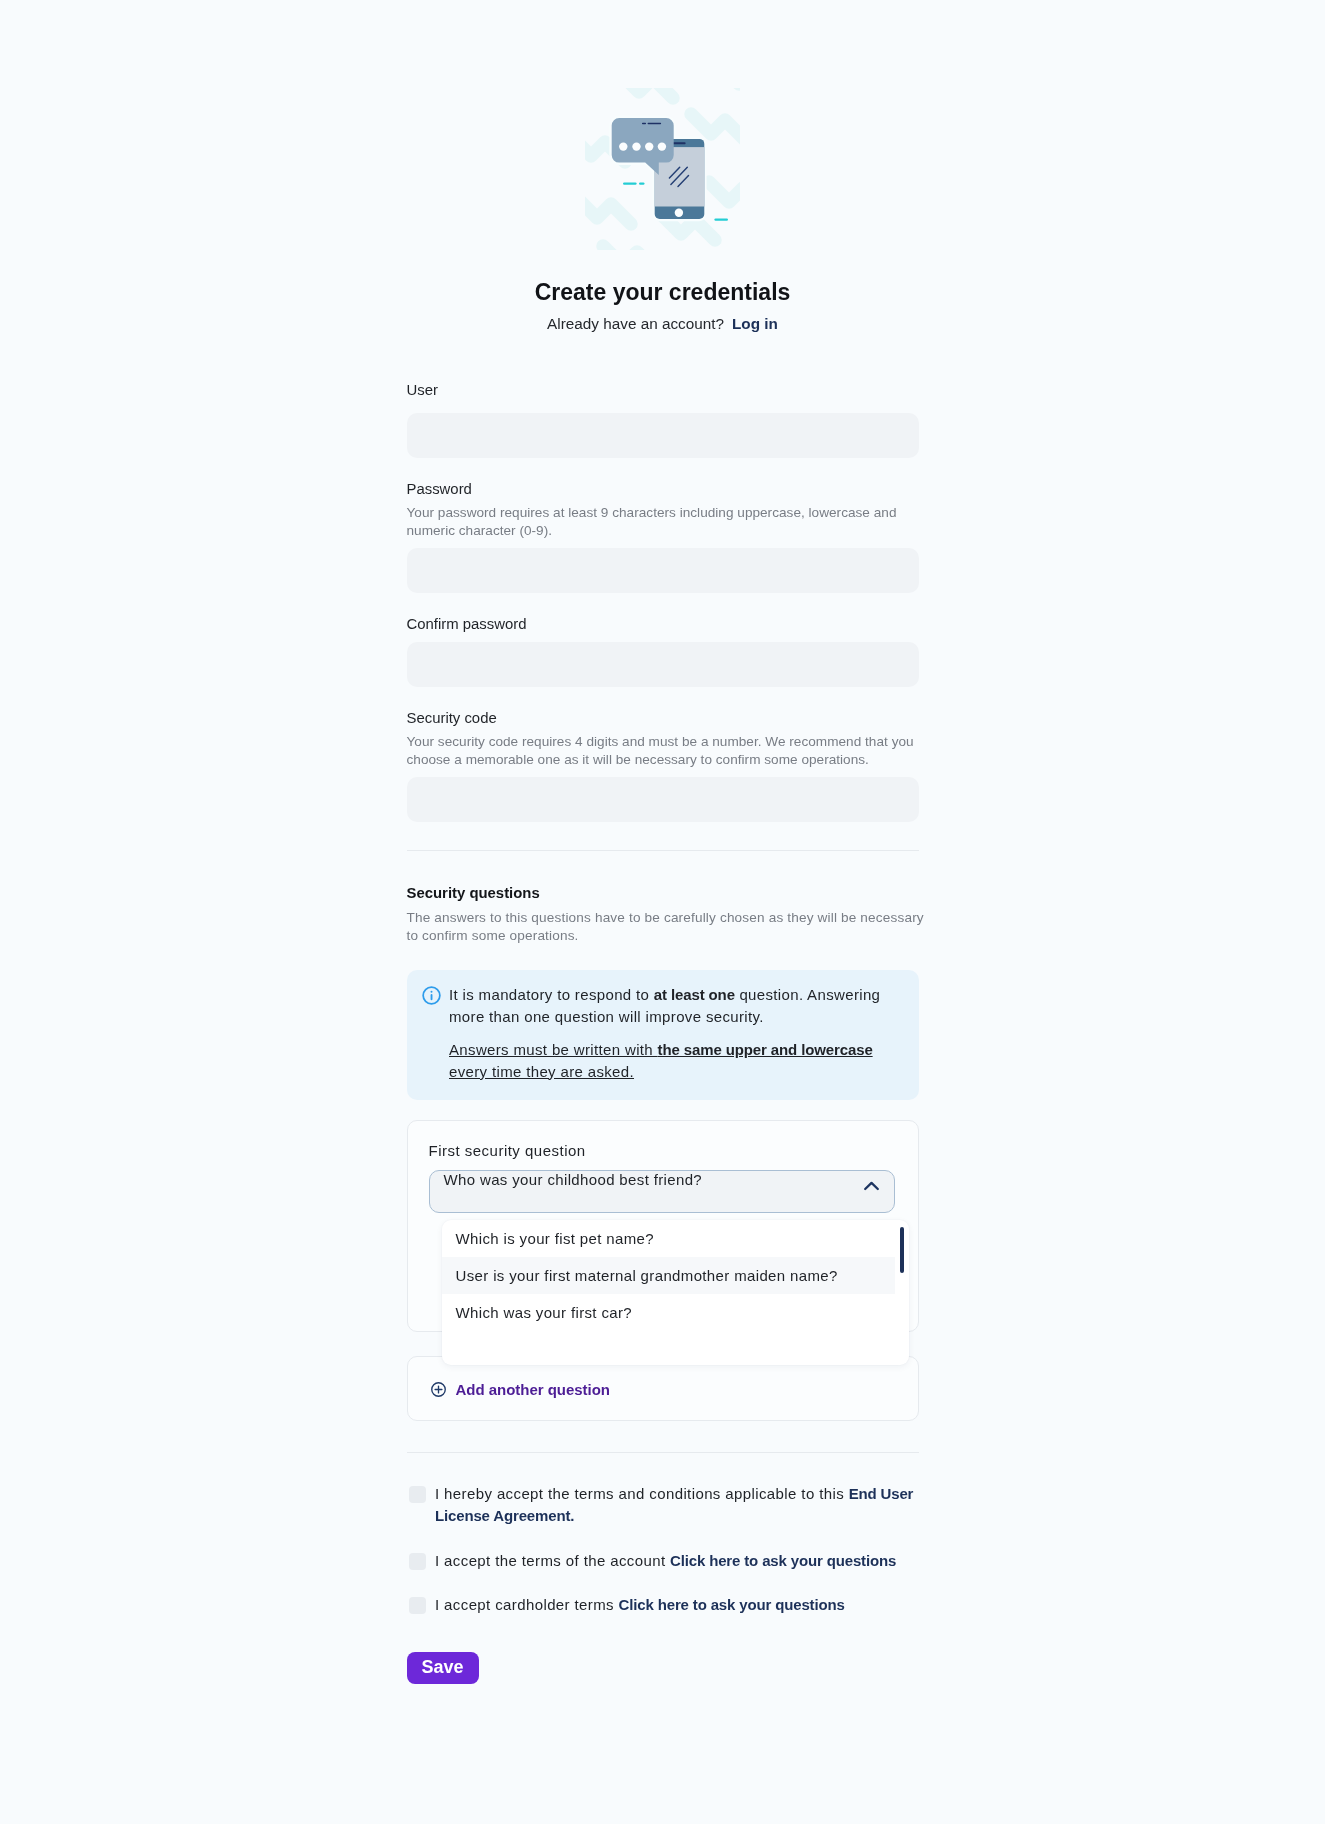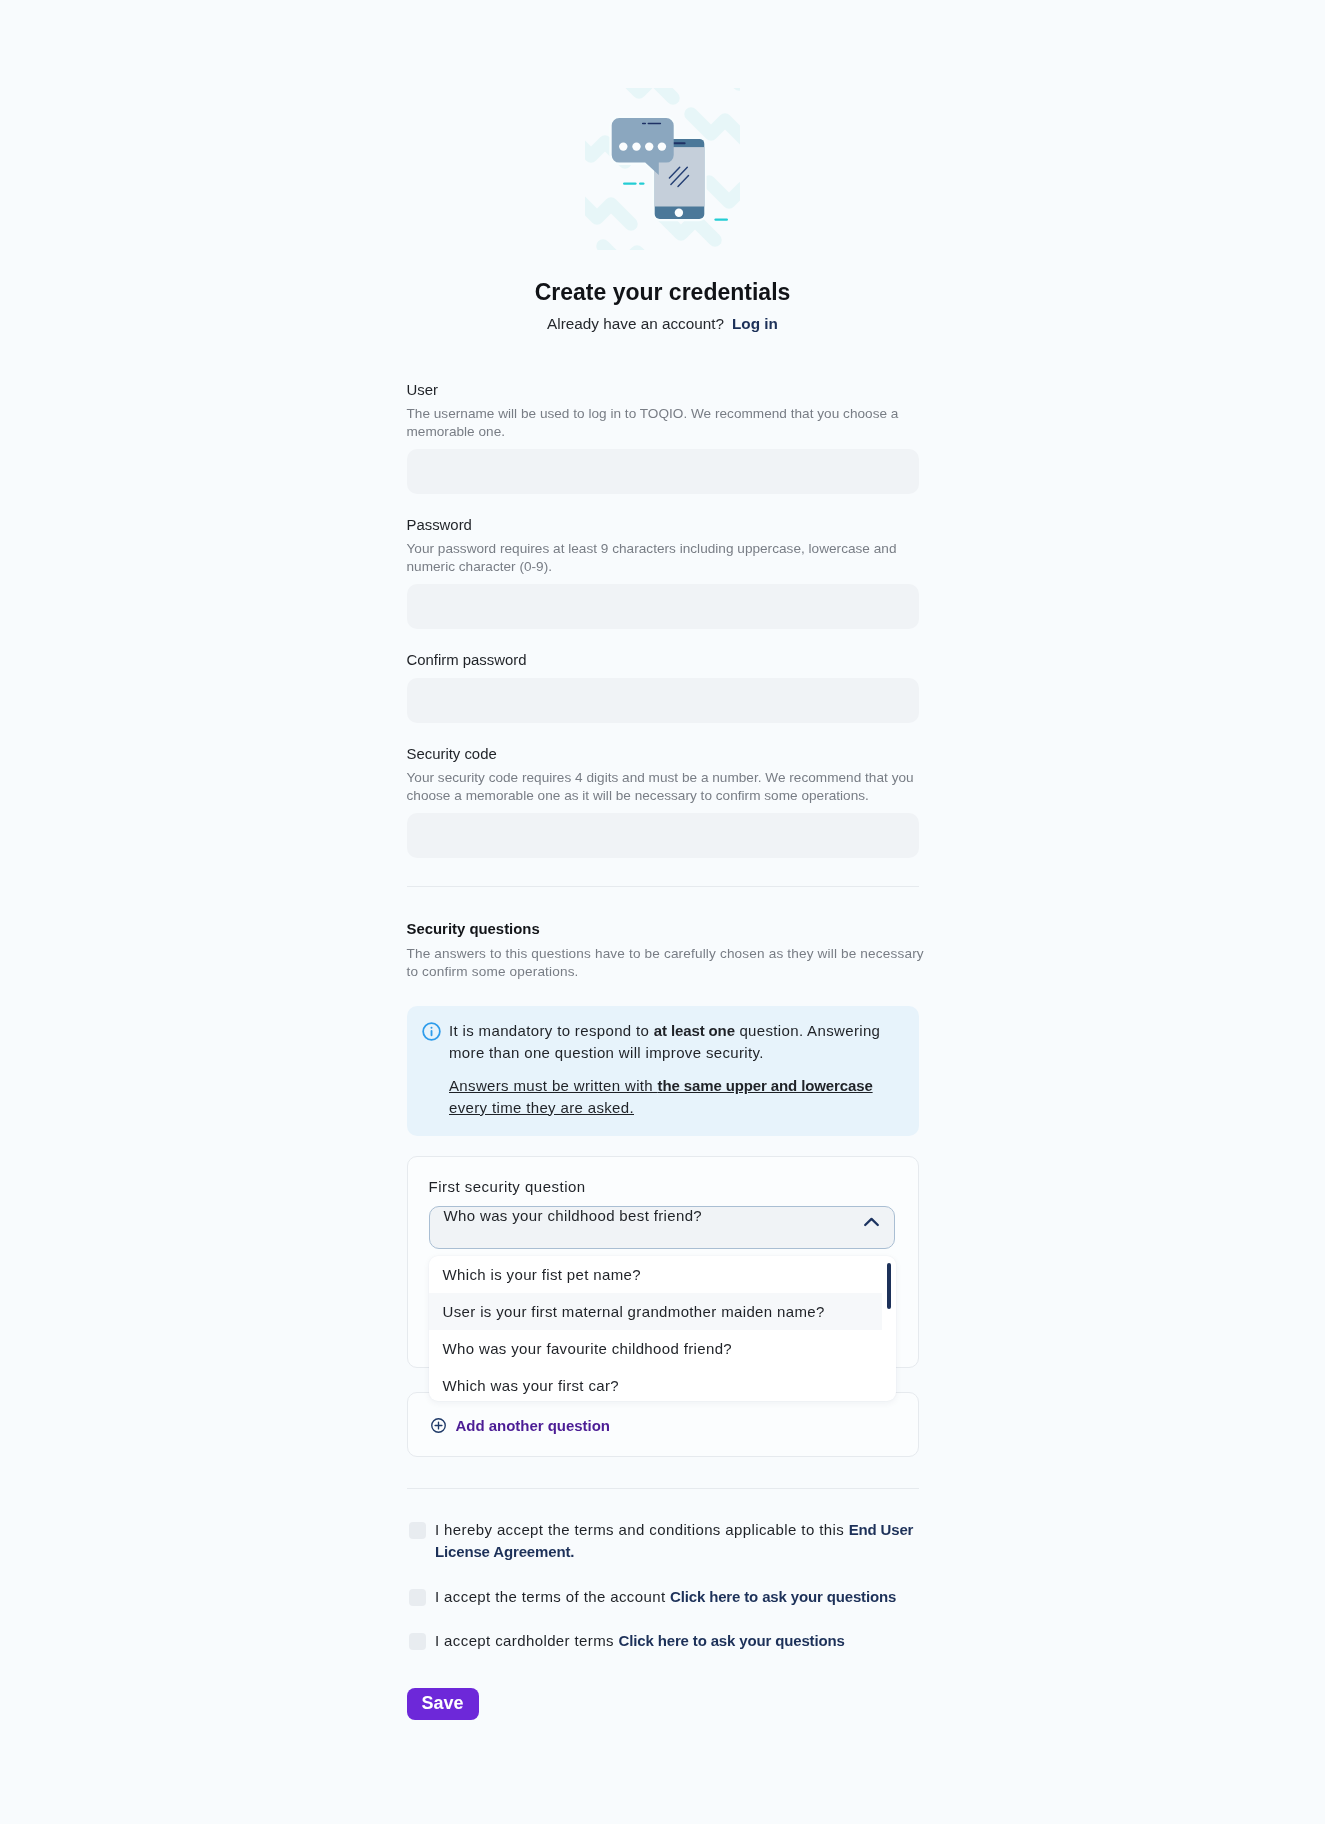--- a/index.html
+++ b/index.html
@@ -74,21 +74,21 @@
   }
   .addcard {
     border:1px solid #e6eaee; border-radius:10px; background:#fbfdfe;
     padding:3px 23px 0; display:flex; align-items:center; width:512px; height:65px;
   }
   .addcard .lbl { font-size:15px; font-weight:bold; color:#4c1d95; margin-left:10px; letter-spacing:-0.03px; }
 
   .dropdown {
     position:absolute; background:#ffffff; border-radius:9px;
     box-shadow:0 2px 7px rgba(23,43,77,0.055), 0 0 2px rgba(23,43,77,0.05);
-    overflow:hidden; left:22px; top:100px; width:467px; height:145.2px;
+    overflow:hidden; left:35px; top:100px; width:467px; height:145.2px;
   }
   .dd-item { height:37px; display:flex; align-items:center; padding:0 14px; font-size:15px; color:#1f2227; letter-spacing:0.36px; width:453px; }
   .dd-item.hl { background:#f6f8fa; }
   .dd-scroll { position:absolute; width:4px; border-radius:2px; background:#1d3159; right:5px; top:7px; height:46px; }
 
   
   .term-row { display:flex; align-items:flex-start; }
   .cbx { width:17.5px; height:17.5px; border-radius:4px; background:#e8ecf0; flex:0 0 auto; margin-top:3px; margin-left:2px; }
   .term-text { font-size:15px; line-height:22px; color:#1f2227; padding-left:9px; display:block; letter-spacing:0.39px; }
   .term-text a { color:#1d3159; font-weight:bold; text-decoration:none; letter-spacing:-0.15px; }
@@ -153,21 +153,20 @@
 
   <div class="col">
     <h1 class="title">Create your credentials</h1>
     <p class="subtitle"><span>Already have an account?</span><a href="#">Log in</a></p>
 
     <div class="form">
 
       <div class="field">
         <span class="field-label">User</span>
         <div class="sp-label-help"></div>
-        <p class="field-help">The username will be used to log in to TOQIO. We recommend that you choose a memorable one.</p>
         <div class="sp-help-input"></div>
         <input class="input" type="text" value="" placeholder="" style="">
       </div>
 
       <div class="sp-input-label"></div>
 
       <div class="field">
         <span class="field-label">Password</span>
         <div class="sp-label-help"></div>
         <p class="field-help">Your password requires at least 9 characters including uppercase, lowercase and numeric character (0-9).</p>
@@ -240,21 +239,20 @@
                   <circle cx="7.5" cy="7.5" r="6.75" fill="none" stroke="#1f3a68" stroke-width="1.35"></circle>
                   <path d="M7.5 4.1 V10.9 M4.1 7.5 H10.9" stroke="#1f3a68" stroke-width="1.35" stroke-linecap="round"></path>
                 </svg>
               </span>
             <span class="lbl">Add another question</span>
           </div>
 
           <div class="dropdown">
             <div class="dd-item">Which is your fist pet name?</div>
             <div class="dd-item hl">User is your first maternal grandmother maiden name?</div>
-            <div class="dd-item">Who was your favourite childhood friend?</div>
             <div class="dd-item">Which was your first car?</div>
             <div class="dd-scroll"></div>
           </div>
         </div>
       </div>
 
       <div style="height:31px"></div>
       <div class="divider"></div>
       <div style="height:30px"></div>
 

